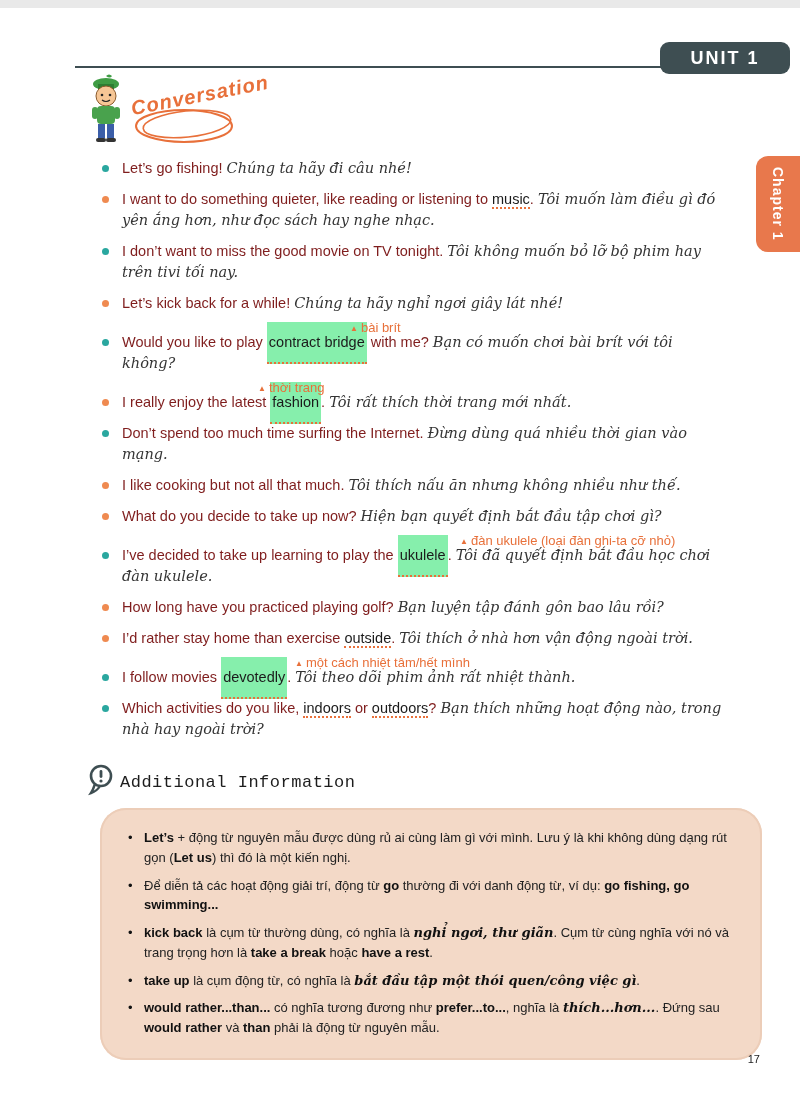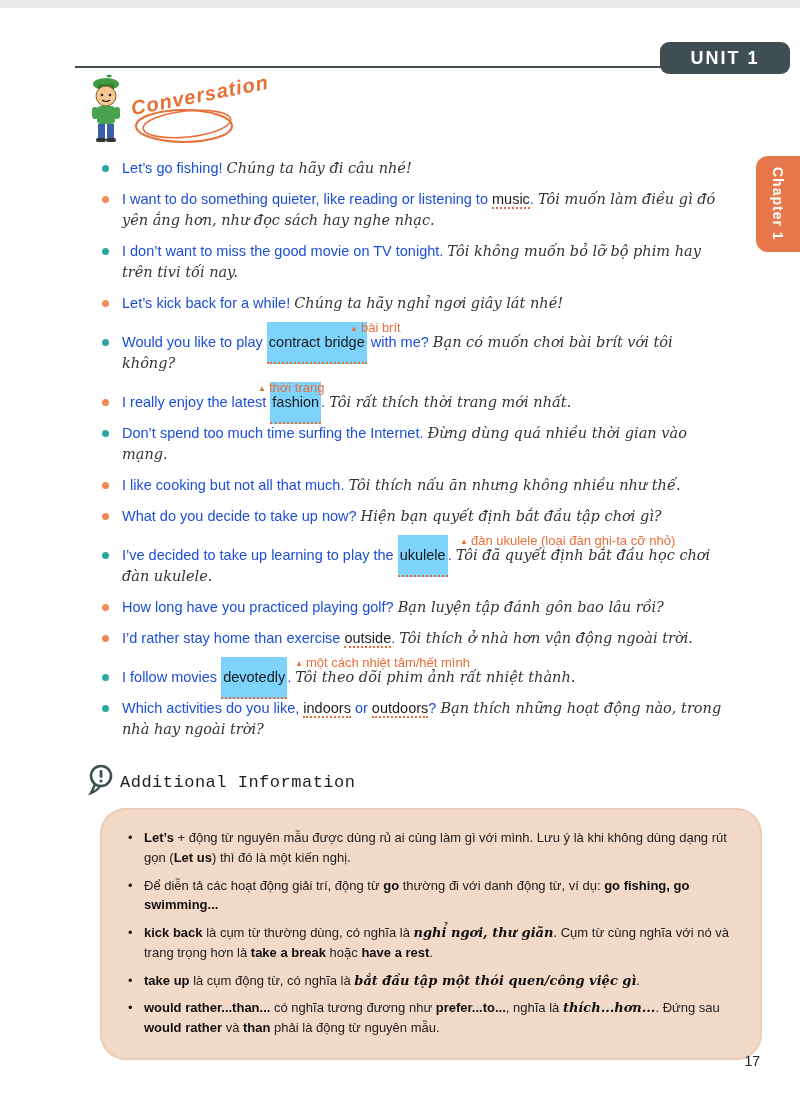--- a/index.html
+++ b/index.html
@@ -23,40 +23,40 @@
     letter-spacing:1px;transform:rotate(-11deg);font-weight:bold;}
   .scribble{position:absolute;left:132px;top:96px;}
 
   
   .conv-list{position:absolute;left:100px;top:150px;width:628px;}
   .conv-item{position:relative;padding-left:22px;font-size:14.5px;line-height:1.45;margin-bottom:10px;color:#1b1b1b;}
   .conv-item.has-annot{margin-top:18px;}
   .dot{position:absolute;left:2px;top:7px;width:7px;height:7px;border-radius:50%;}
   .dot-teal{background:#2aa79f;}
   .dot-orange{background:#ef8a50;}
-  .seg-en{color:#1d4ed8;}
+  .seg-en{color:#7f1d1d;}
   .seg-vi{font-family:"DejaVu Serif",serif;font-style:italic;color:#343434;}
-  .seg-hl{background:#7dd3fc;border-bottom:2px dotted #e8703a;padding:12px 2px;}
+  .seg-hl{background:#86efac;border-bottom:2px dotted #e8703a;padding:12px 2px;}
   .seg-ul{border-bottom:2px dotted #e8703a;}
   .annot{position:absolute;top:-13px;font-size:13px;color:#e8703a;white-space:nowrap;}
   .annot::before{content:"▲";font-size:8px;margin-right:3px;position:relative;top:-1px;}
 
   
   .add-icon{position:absolute;left:88px;top:756px;}
   .add-title{position:absolute;left:120px;top:765px;font-family:Liberation Mono, monospace;
     font-size:17px;color:#1d1d1d;letter-spacing:0.5px;}
   .info-box{position:absolute;left:100px;top:800px;width:608px;background:#f3d9c7;
     border-radius:26px;padding:20px 26px 14px 28px;box-shadow:inset 0 0 0 2px #eccdb8;}
   .add-item{position:relative;padding-left:16px;font-size:13px;line-height:1.52;margin-bottom:8px;color:#222;}
   .add-dot{position:absolute;left:0;top:0;color:#111;font-size:13px;}
   .seg-n{color:#222;}
   .seg-b{color:#111;font-weight:bold;}
   .seg-bi{font-family:"DejaVu Serif",serif;font-weight:bold;font-style:italic;color:#111;}
 
-  .page-number{position:absolute;top:1045px;right:40px;font-size:14px;color:#222;}
+  .page-number{position:absolute;top:1045px;right:40px;font-size:11px;color:#222;}
 </style>
 </head>
 <body>
 
 <div class="page">
 
   <div class="top-line"></div>
   <div class="unit-badge">UNIT 1</div>
 
   <div class="chapter-tab">Chapter 1</div>

